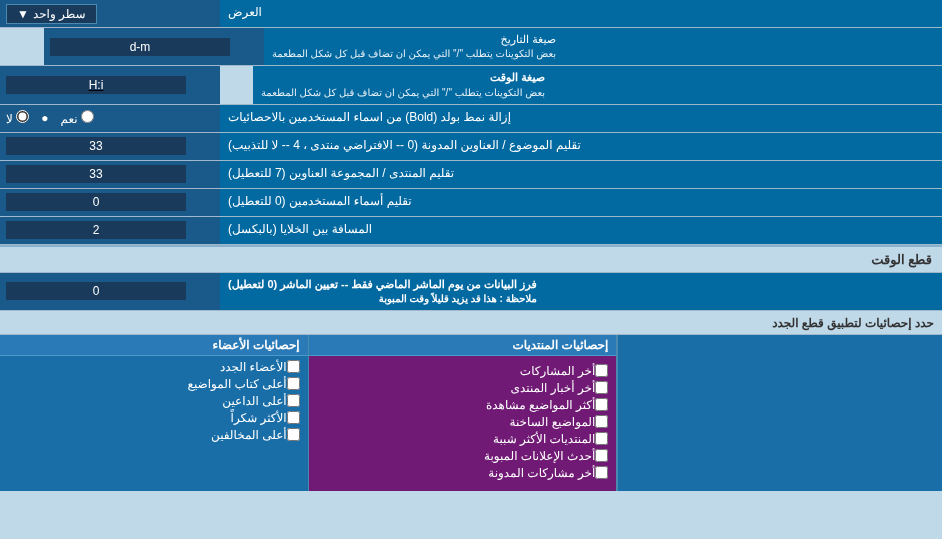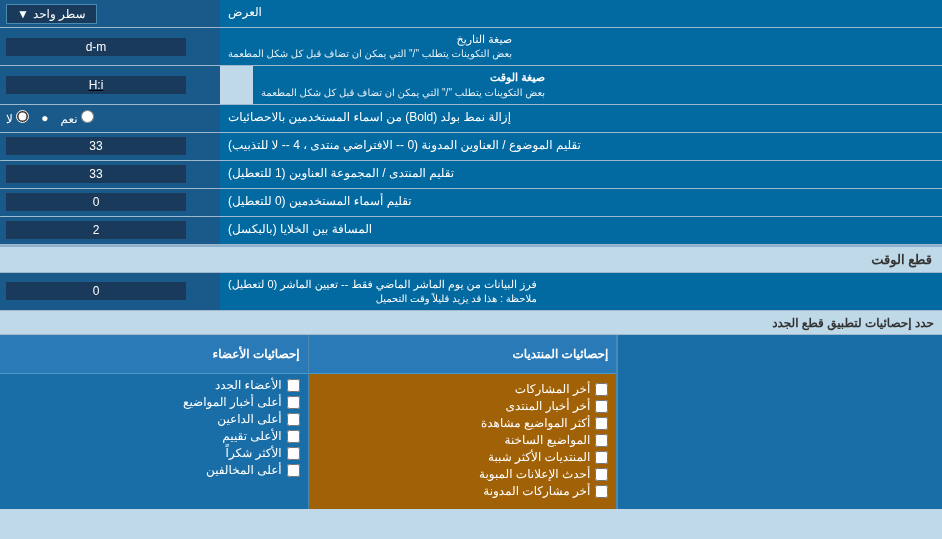--- a/index.html
+++ b/index.html
@@ -107,29 +107,28 @@
       text-align: right;
       min-height: 24px;
       align-items: center;
     }
 
     .stats-col-header {
       background: #2a7ab8;
       color: #fff;
       font-size: 12px;
       font-weight: bold;
-      padding: 12px 8px;
+      padding: 3px 8px;
       text-align: right;
       border-bottom: 1px solid #4a9acc;
     }
 
     .checkbox-item {
       display: flex;
-      align-items: flex-end;
-      gap: 5px;
+      align-items: flex-start;
       color: #fff;
       font-size: 12px;
       margin-bottom: 3px;
       direction: rtl;
     }
 
     .checkbox-item input[type="checkbox"] {
       accent-color: #aad4ee;
     }
 
@@ -161,21 +160,21 @@
     </div>
   </div>
 
   <div class="row">
     <div class="row-label" style="font-size:11px;">
       <div>
         <div style="font-weight:normal;">صيغة التاريخ</div>
         <div style="font-size:10px;opacity:0.9;">بعض التكوينات يتطلب "/" التي يمكن ان تضاف قبل كل شكل المطعمة</div>
       </div>
     </div>
-    <div class="row-input" style="width:220px;min-width:220px;">
+    <div class="row-input" style="width:220px;min-width:220px;margin-left:44px;">
       <input type="text" value="d-m" style="width: 180px; text-align: center;">
     </div>
   </div>
 
   <div class="row">
     <div class="row-label" style="font-size:11px;margin-left:33px;">
       <div>
         <div style="font-weight:bold;">صيغة الوقت</div>
         <div style="font-size:10px;opacity:0.9;">بعض التكوينات يتطلب "/" التي يمكن ان تضاف قبل كل شكل المطعمة</div>
       </div>
@@ -208,21 +207,21 @@
     <div class="row-label">
       <span>تقليم الموضوع / العناوين المدونة (0 -- الافتراضي منتدى ، 4 -- لا للتذبيب)</span>
     </div>
     <div class="row-input" style="width:220px;min-width:220px;">
       <input type="text" value="33" style="width: 180px; text-align: center;">
     </div>
   </div>
 
   <div class="row">
     <div class="row-label">
-      <span>تقليم المنتدى / المجموعة العناوين (1 للتعطيل)</span>
+      <span>تقليم المنتدى / المجموعة العناوين (7 للتعطيل)</span>
     </div>
     <div class="row-input" style="width:220px;min-width:220px;">
       <input type="text" value="33" style="width: 180px; text-align: center;">
     </div>
   </div>
 
   <div class="row">
     <div class="row-label">
       <span>تقليم أسماء المستخدمين (0 للتعطيل)</span>
     </div>
@@ -238,43 +237,43 @@
     <div class="row-input" style="width:220px;min-width:220px;">
       <input type="text" value="2" style="width: 180px; text-align: center;">
     </div>
   </div>
 
   <div class="section-header">
     <span>قطع الوقت</span>
   </div>
 
   <div class="row">
-    <div class="row-label" style="font-size:11px;">
+    <div class="row-label" style="font-size:11px;font-weight:bold;">
       <div>
         <div>فرز البيانات من يوم الماشر الماضي فقط -- تعيين الماشر (0 لتعطيل)</div>
-        <div style="font-size:10px;">ملاحظة : هذا قد يزيد قليلاً وقت التحميل</div>
+        <div style="font-size:10px;">ملاحظة : هذا قد يزيد قليلاً وقت المبوبة</div>
       </div>
     </div>
     <div class="row-input" style="width:220px;min-width:220px;">
       <input type="text" value="0" style="width: 180px; text-align: center;">
     </div>
   </div>
 
   <div class="stats-header-row">
     <span>حدد إحصائيات لتطبيق قطع الجدد</span>
   </div>
 
   <div class="stats-three-cols">
 
     <div style="flex:1;background:#1a6ea8;padding:4px 8px;border-left:1px solid #4a8ab0;">
     </div>
 
     <div class="col-divider"></div>
 
-    <div style="flex:1;background:#a16207;padding:0;">
+    <div style="flex:1;background:#701a75;padding:0;">
       <div class="stats-col-header">إحصائيات المنتديات</div>
       <div style="padding:8px 8px;">
         <div class="checkbox-item">
           <input type="checkbox" style="">
           <span>أخر المشاركات</span>
         </div>
         <div class="checkbox-item">
           <input type="checkbox" style="">
           <span>أخر أخبار المنتدى</span>
         </div>
@@ -305,32 +304,28 @@
 
     <div style="flex:1;background:#1a6ea8;padding:0;">
       <div class="stats-col-header">إحصائيات الأعضاء</div>
       <div style="padding:4px 8px;">
         <div class="checkbox-item">
           <input type="checkbox" style="">
           <span>الأعضاء الجدد</span>
         </div>
         <div class="checkbox-item">
           <input type="checkbox" style="">
-          <span>أعلى أخبار المواضيع</span>
+          <span>أعلى كتاب المواضيع</span>
         </div>
         <div class="checkbox-item">
           <input type="checkbox" style="">
           <span>أعلى الداعين</span>
         </div>
         <div class="checkbox-item">
           <input type="checkbox" style="">
-          <span>الأعلى تقييم</span>
-        </div>
-        <div class="checkbox-item">
-          <input type="checkbox" style="">
           <span>الأكثر شكراً</span>
         </div>
         <div class="checkbox-item">
           <input type="checkbox" style="">
           <span>أعلى المخالفين</span>
         </div>
       </div>
     </div>
 
   </div>

